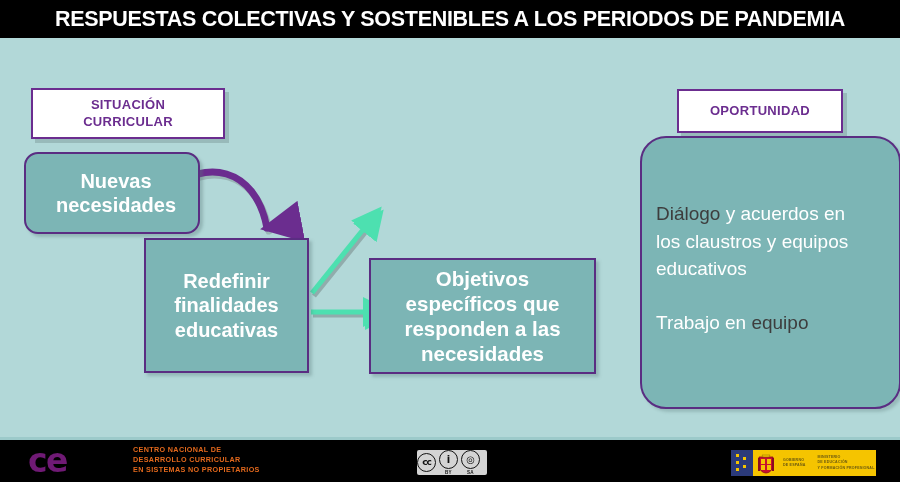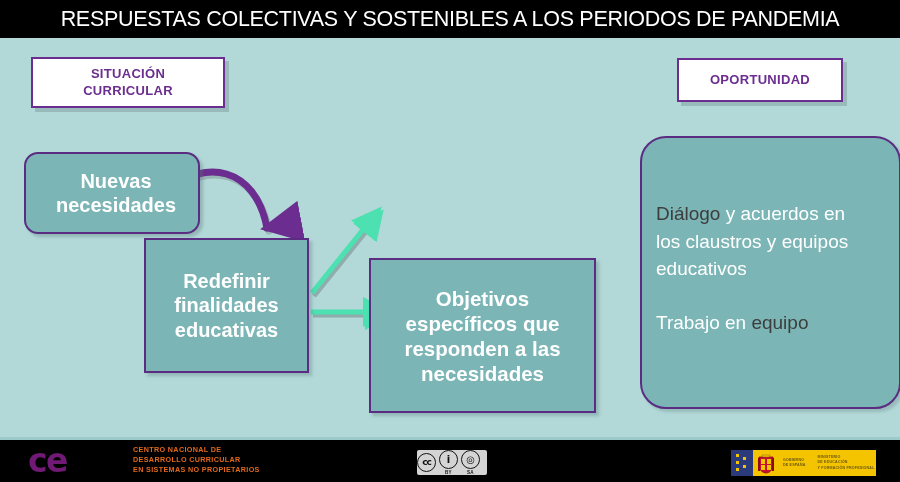--- a/index.html
+++ b/index.html
@@ -27,21 +27,21 @@
     width: 900px; height: 38px;
     background: #000000;
   }
   .title-text {
     position: absolute;
     left: 0; top: 0;
     width: 900px;
     line-height: 38px;
     text-align: center;
     color: #ffffff;
-    font-weight: normal;
+    font-weight: bold;
     font-size: 21.5px;
     letter-spacing: -0.3px;
     font-family: "Liberation Sans", sans-serif;
     white-space: nowrap;
   }
 
   
   .label-box {
     position: absolute;
     background: #ffffff;
@@ -49,20 +49,21 @@
     box-shadow: 4px 4px 0 rgba(120,150,150,0.45);
     display: flex;
     align-items: center;
     justify-content: center;
     text-align: center;
     color: #6b2d8f;
     font-weight: bold;
     font-size: 13px;
     line-height: 1.25;
     letter-spacing: 0.3px;
+    margin-top: 31px;
   }
   #label-situacion {
     left: 31px; top: 57px;
     width: 190px; height: 47px;
   }
   #label-oportunidad {
     left: 677px; top: 58px;
     width: 162px; height: 40px;
   }
 
@@ -93,21 +94,21 @@
     width: 165px; height: 135px;
     font-size: 20px;
   }
   #box-mirada {
     left: 360px; top: 132px;
     width: 245px; height: 94px;
     font-size: 20.5px;
   }
   #box-objetivos {
     left: 369px; top: 258px;
-    width: 227px; height: 155px;
+    width: 227px; height: 116px;
     font-size: 20.5px;
   }
   .teal-box span { display: block; padding: 0 8px; }
 
   
   #panel-oportunidad {
     position: absolute;
     left: 640px; top: 136px;
     width: 261px; height: 273px;
     background: #7cb5b5;

